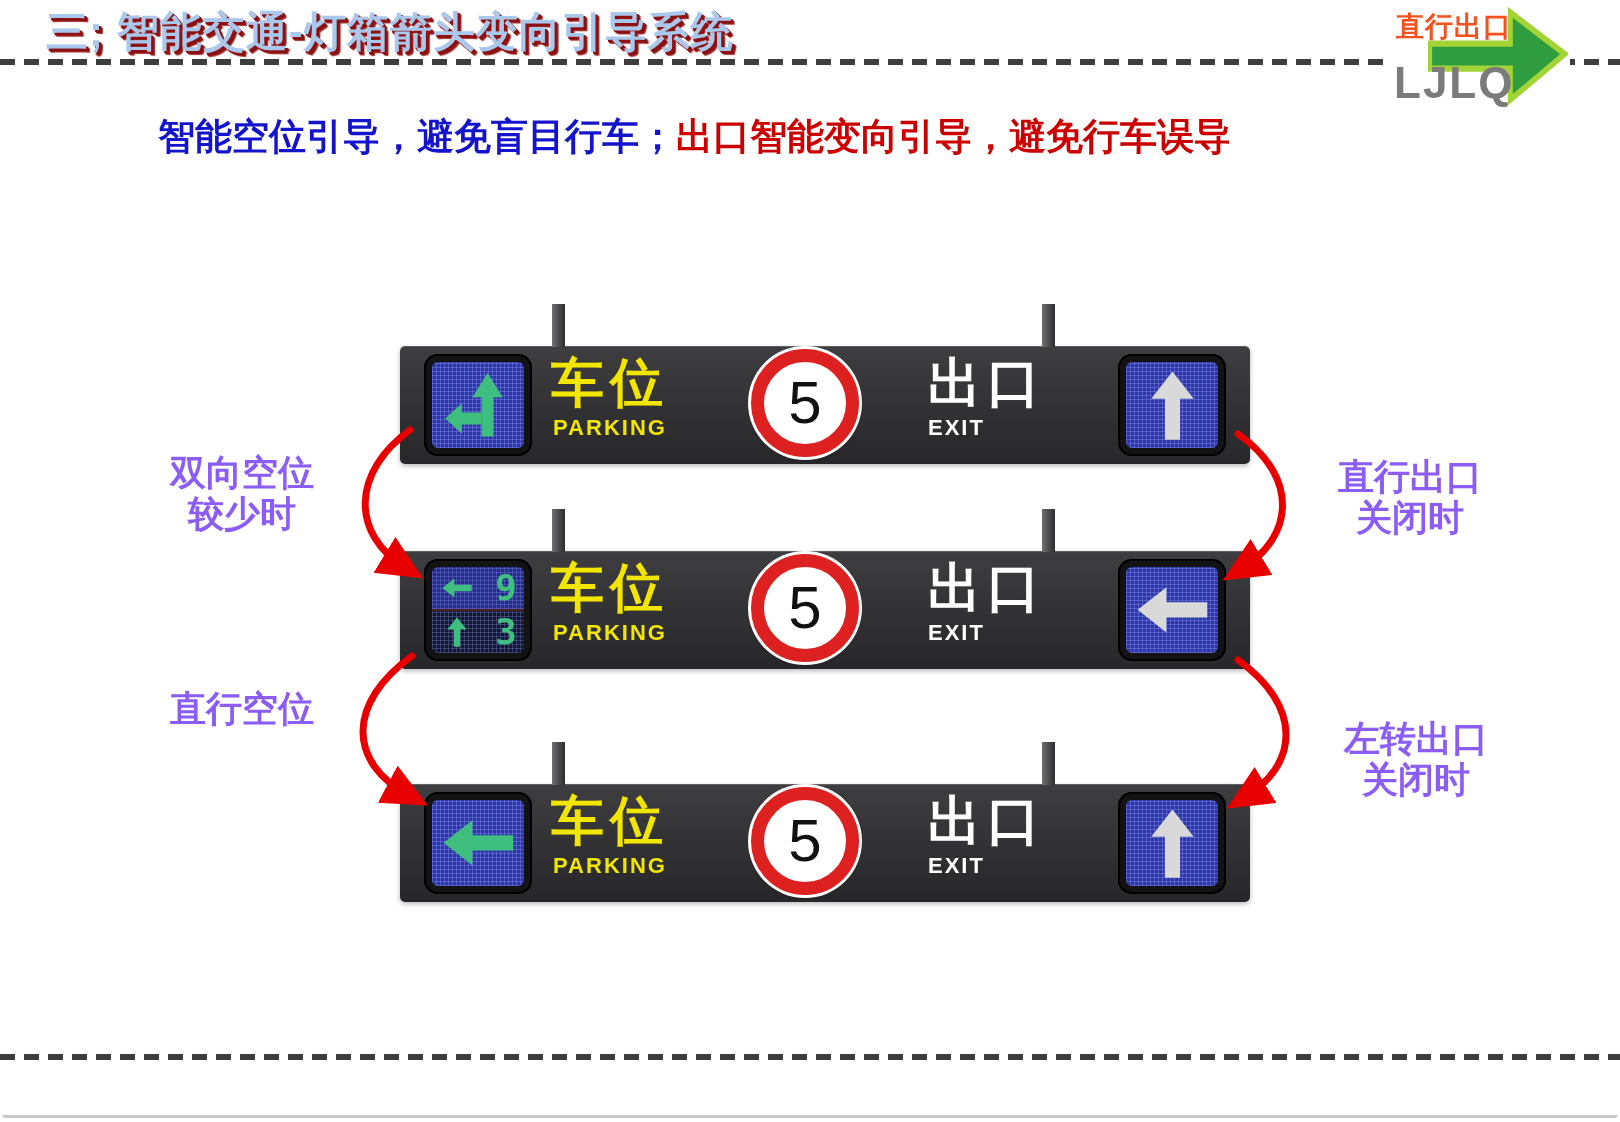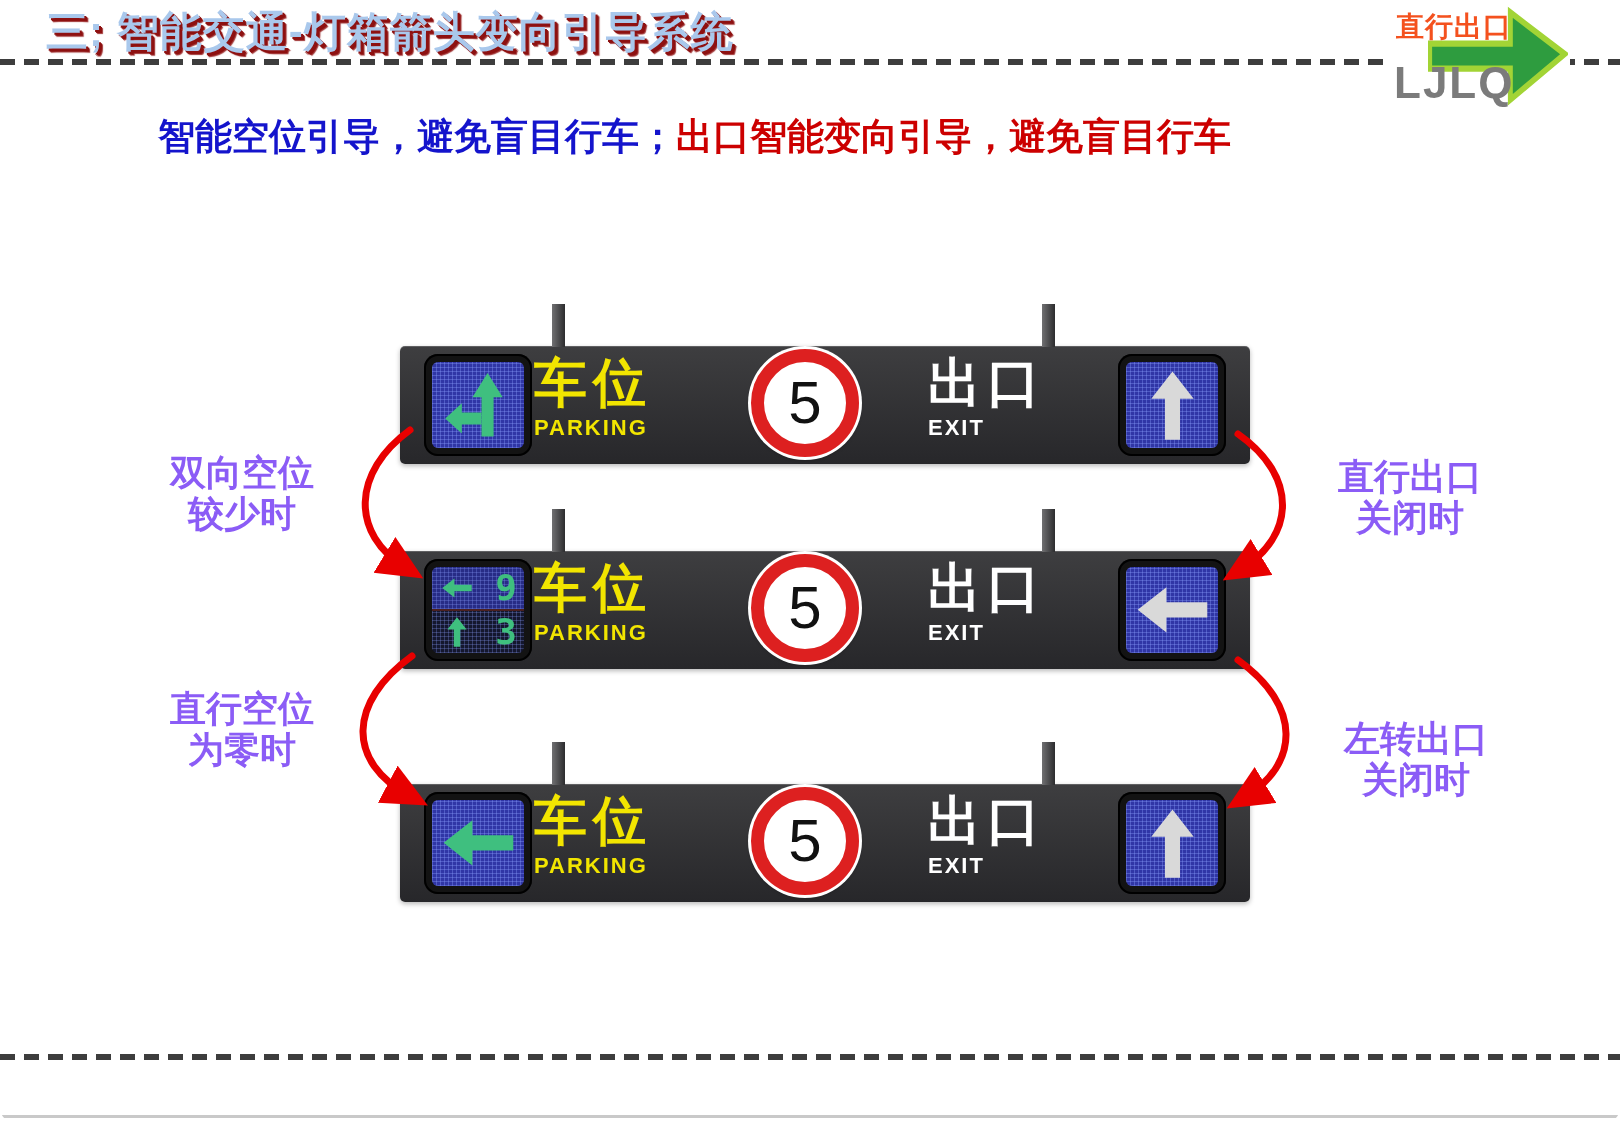--- a/index.html
+++ b/index.html
@@ -64,21 +64,21 @@
       repeating-linear-gradient(90deg,rgba(140,160,255,.28) 0 1px,transparent 1px 4px);
   }
   .led-row.dim{background-color:#14172e;}
   .led-row svg{position:static;width:36px;height:32px;}
   .led-count{
     font-family:"DejaVu Sans Mono",monospace;font-weight:bold;
     font-size:36px;line-height:36px;color:#3fbf7f;
   }
   .led-divider{height:3px;background:#4a2020;}
   
-  .parking-group{position:absolute;left:134px;top:6px;width:152px;text-align:left;color:#f2e500;}
+  .parking-group{position:absolute;left:134px;top:6px;width:152px;text-align:center;color:#f2e500;}
   .exit-group{position:absolute;left:528px;top:6px;width:150px;color:#ffffff;}
   .cn-big{font-size:53px;line-height:62px;font-weight:bold;letter-spacing:6px;white-space:nowrap;}
   .en-small{font-size:22px;line-height:28px;font-weight:bold;letter-spacing:2px;}
   .speed-sign{
     position:absolute;left:351px;top:3px;width:82px;height:82px;border-radius:50%;
     background:#fff;border:13px solid #dd2020;
     box-shadow:0 0 0 3px #fff,0 2px 4px rgba(0,0,0,.45);
     display:flex;align-items:center;justify-content:center;
   }
   .speed-num{font-size:60px;font-weight:500;color:#111;line-height:60px;}
@@ -103,21 +103,21 @@
 
   <div class="logo">
     <svg class="logo-arrow" viewBox="0 0 170 100" preserveAspectRatio="none">
       <polygon points="2,40 100,40 100,10 166,50 100,94 100,64 2,64" fill="#2e9c3f" stroke="#a2d435" stroke-width="6" stroke-linejoin="miter"></polygon>
     </svg>
     <div class="logo-cn">直行出口</div>
     <div class="logo-abbr">LJLQ</div>
   </div>
 
   <div class="subtitle">
-    <span class="blue">智能空位引导，避免盲目行车；</span><span class="red">出口智能变向引导，避免盲目行车</span>
+    <span class="blue">智能空位引导，避免盲目行车；</span><span class="red">出口智能变向引导，避免行车误导</span>
   </div>
 
   <div class="panel panel-1">
     <div class="post post-a"></div>
     <div class="post post-b"></div>
     <div class="led led-left">
       <div class="led-screen">
         <svg viewBox="0 0 100 100">
           <polygon points="54,92 70,92 70,40 82,40 62,8 42,40 54,40" fill="#3fbf7f"></polygon>
           <polygon points="54,60 28,60 28,48 6,68 28,88 28,76 54,76" fill="#3fbf7f"></polygon>
@@ -225,21 +225,20 @@
     <path d="M 1238 434 C 1298 476, 1296 536, 1240 570" fill="none" stroke="#e80000" stroke-width="7" stroke-linecap="round" marker-end="url(#ah)"></path>
     <path d="M 1238 660 C 1302 706, 1300 764, 1244 798" fill="none" stroke="#e80000" stroke-width="7" stroke-linecap="round" marker-end="url(#ah)"></path>
   </svg>
 
   <div class="note note-left-top">
     <span style="display:block">双向空位</span>
     <span style="display:block">较少时</span>
   </div>
   <div class="note note-left-bottom">
     <span style="display:block">直行空位</span>
-    <span style="display:block">为零时</span>
   </div>
   <div class="note note-right-top">
     <span style="display:block">直行出口</span>
     <span style="display:block">关闭时</span>
   </div>
   <div class="note note-right-bottom">
     <span style="display:block">左转出口</span>
     <span style="display:block">关闭时</span>
   </div>
 

